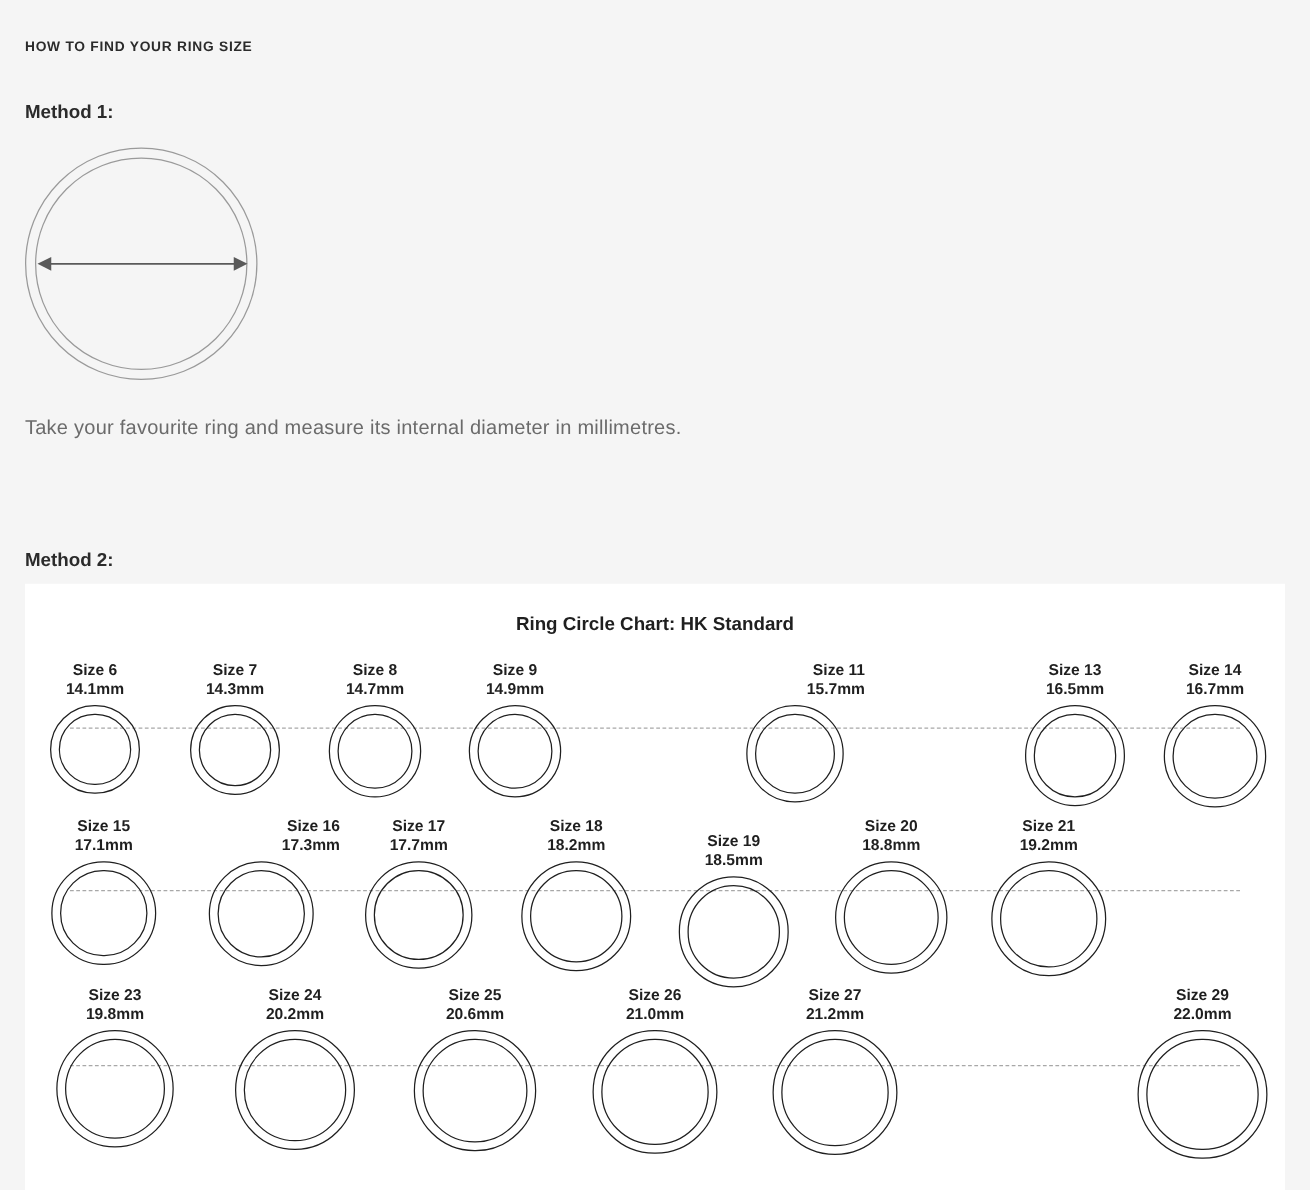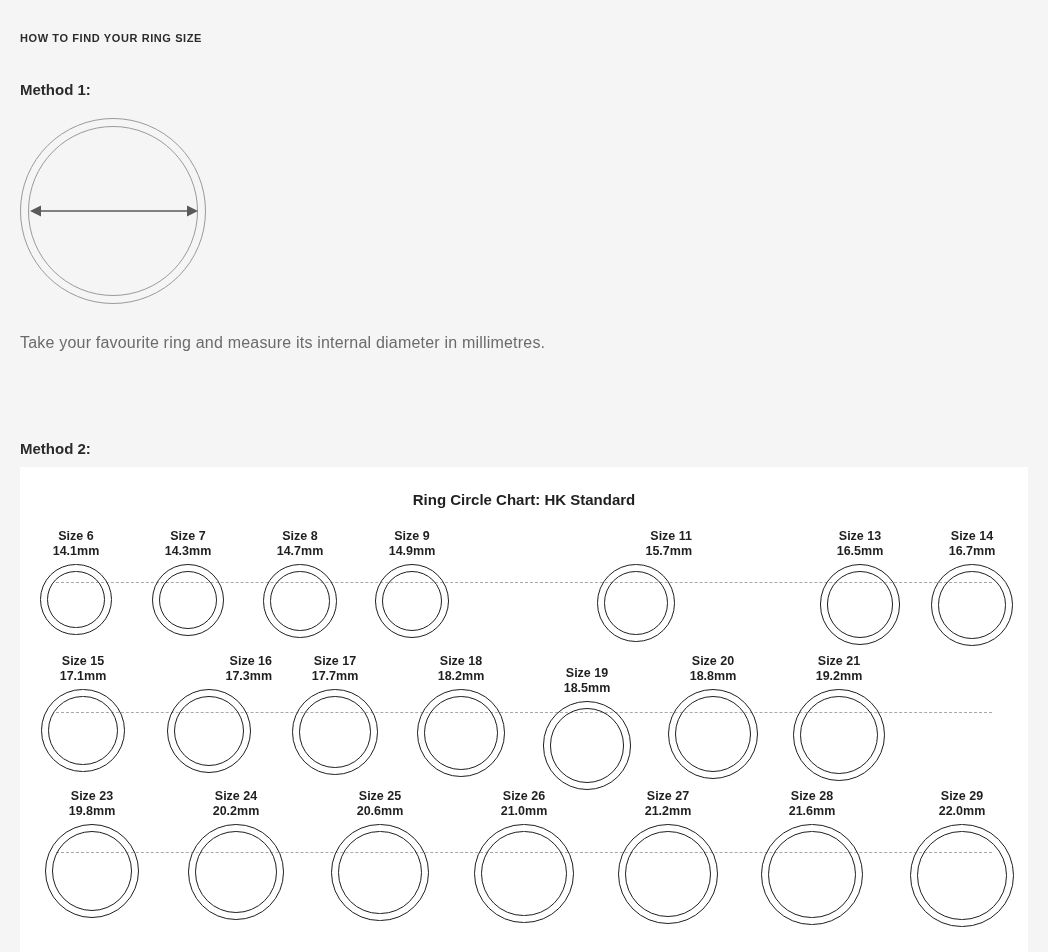--- a/index.html
+++ b/index.html
@@ -328,28 +328,20 @@
             </div>
           </div>
           <div class="ring-item" style="left: 576px; width: 144px; top: 0px;">
             <div class="lbl">Size 27</div>
             <div class="lbl">21.2mm</div>
             <div class="circle-wrap" style="width: 99.86px; height: 99.86px; margin-top: 5px;">
               <div class="c-out" style="width: 99.86px; height: 99.86px;"></div>
               <div class="c-in" style="width: 85.86px; height: 85.86px; left: 7px; top: 7px;"></div>
             </div>
           </div>
-          <div class="ring-item" style="left: 720px; width: 144px; top: 0px;">
-            <div class="lbl">Size 28</div>
-            <div class="lbl">21.6mm</div>
-            <div class="circle-wrap" style="width: 101.48px; height: 101.48px; margin-top: 5px;">
-              <div class="c-out" style="width: 101.48px; height: 101.48px;"></div>
-              <div class="c-in" style="width: 87.48px; height: 87.48px; left: 7px; top: 7px;"></div>
-            </div>
-          </div>
           <div class="ring-item" style="left: 870px; width: 144px; top: 0px;">
             <div class="lbl">Size 29</div>
             <div class="lbl">22.0mm</div>
             <div class="circle-wrap" style="width: 103.1px; height: 103.1px; margin-top: 5px;">
               <div class="c-out" style="width: 103.1px; height: 103.1px;"></div>
               <div class="c-in" style="width: 89.1px; height: 89.1px; left: 7px; top: 7px;"></div>
             </div>
           </div>
         </div>
       </div>

